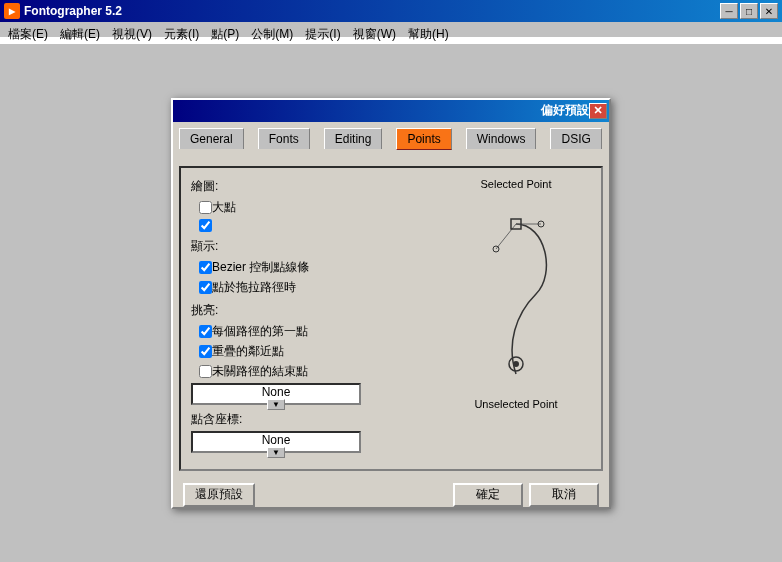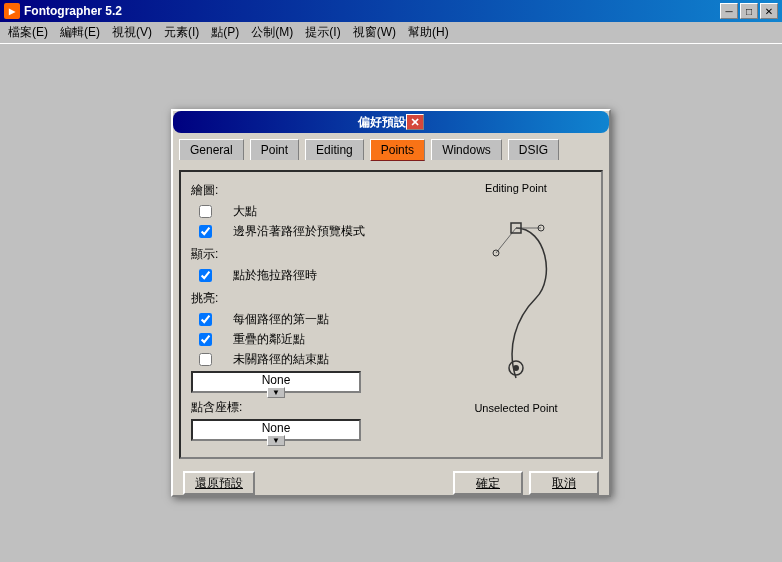--- a/index.html
+++ b/index.html
@@ -58,25 +58,25 @@
       align-items: center;
       justify-content: center;
       font-size: 10px;
       cursor: pointer;
       color: #000;
     }
 
     
     .menu-bar {
       background: #c0c0c0;
-      border-bottom: 1px solid #ffffff;
+      border-bottom: 7px solid #ffffff;
       display: flex;
       padding: 2px 2px;
       height: 22px;
-      align-items: center;
+      align-items: flex-start;
     }
     .menu-item {
       padding: 2px 6px;
       font-size: 12px;
       cursor: pointer;
     }
 
     
     .main-bg {
       background: #c0c0c0;
@@ -94,24 +94,23 @@
       border: 2px solid;
       border-color: #ffffff #808080 #808080 #ffffff;
       box-shadow: 2px 2px 8px rgba(0,0,0,0.5);
       position: relative;
     }
     .dialog-title-bar {
       background: linear-gradient(to right, #000080, #1084d0);
       color: white;
       display: flex;
       align-items: center;
-      justify-content: center;
-      padding: 3px 12px;
+      justify-content: flex-end;
+      padding: 3px 2px;
       height: 22px;
-      border-radius: 8px;
     }
     .dialog-title {
       font-size: 12px;
       font-weight: bold;
     }
     .dialog-close-btn {
       width: 18px;
       height: 16px;
       background: #c0c0c0;
       border: 1px solid;
@@ -123,23 +122,23 @@
       cursor: pointer;
       color: #000;
       font-weight: bold;
       background: #d4473a;
       color: white;
     }
 
     
     .tab-bar {
       display: flex;
-      padding: 6px 6px 10px 6px;
+      padding: 6px 6px 17px 6px;
       background: #d4d0c8;
-      gap: 6px;
+      gap: 14px;
     }
     .tab {
       padding: 3px 10px;
       font-size: 12px;
       background: #c0c0c0;
       border: 1px solid;
       border-color: #ffffff #808080 #808080 #ffffff;
       border-bottom: none;
       cursor: pointer;
       color: #000;
@@ -173,21 +172,21 @@
       margin-bottom: 4px;
       margin-top: 6px;
     }
     .section-label:first-child {
       margin-top: 0;
     }
 
     .checkbox-row {
       display: flex;
       align-items: center;
-      gap: 21px;
+      gap: 0;
       margin-bottom: 3px;
       margin-left: 8px;
     }
     .checkbox-row input[type=checkbox] {
       width: 13px;
       height: 13px;
       margin: 0;
     }
     .checkbox-label {
       font-size: 12px;
@@ -246,21 +245,20 @@
       font-size: 11px;
       margin-top: 4px;
     }
 
     
     .dialog-footer {
       display: flex;
       justify-content: space-between;
       align-items: flex-end;
       padding: 6px 10px 0 10px;
-      text-decoration: underline;
     }
     .footer-left {
       display: flex;
     }
     .footer-right {
       display: flex;
       gap: 6px;
       border-radius: 7px;
     }
     .dialog-btn {
@@ -310,42 +308,45 @@
 
   <div class="dialog">
 
     <div class="dialog-title-bar">
       <span class="dialog-title">偏好預設</span>
       <div class="dialog-close-btn">✕</div>
     </div>
 
     <div class="tab-bar">
       <div class="tab">General</div>
-      <div class="tab">Point</div>
+      <div class="tab">Fonts</div>
       <div class="tab">Editing</div>
       <div class="tab active">Points</div>
       <div class="tab">Windows</div>
       <div class="tab">DSIG</div>
     </div>
 
     <div class="dialog-body">
 
       <div class="left-panel">
 
         <div class="section-label">繪圖:</div>
         <div class="checkbox-row">
           <input type="checkbox" style="">
           <span class="checkbox-label">大點</span>
         </div>
         <div class="checkbox-row">
           <input type="checkbox" checked="" style="">
-          <span class="checkbox-label">邊界沿著路徑於預覽模式</span>
         </div>
 
         <div class="section-label">顯示:</div>
+        <div class="checkbox-row">
+          <input type="checkbox" checked="" style="">
+          <span class="checkbox-label">Bezier 控制點線條</span>
+        </div>
         <div class="checkbox-row">
           <input type="checkbox" checked="" style="">
           <span class="checkbox-label">點於拖拉路徑時</span>
         </div>
 
         <div class="section-label">挑亮:</div>
         <div class="checkbox-row">
           <input type="checkbox" checked="" style="">
           <span class="checkbox-label">每個路徑的第一點</span>
         </div>
@@ -369,21 +370,21 @@
           <div class="dropdown-label">點含座標:</div>
           <div class="dropdown">
             <span>None</span>
             <div class="dropdown-arrow">▼</div>
           </div>
         </div>
 
       </div>
 
       <div class="right-panel">
-        <div class="point-label-top">Editing Point</div>
+        <div class="point-label-top">Selected Point</div>
         <div class="point-preview">
           <svg width="140" height="200" viewBox="0 0 140 200">
 
             <path d="M 70 30 C 100 30, 110 80, 90 100 C 70 120, 60 150, 70 180" stroke="#333" stroke-width="1.5" fill="none"></path>
 
             <line x1="70" y1="30" x2="95" y2="30" stroke="#666" stroke-width="1"></line>
             <line x1="70" y1="30" x2="50" y2="55" stroke="#666" stroke-width="1"></line>
 
             <rect x="65" y="25" width="10" height="10" fill="none" stroke="#333" stroke-width="1.5"></rect>
 

